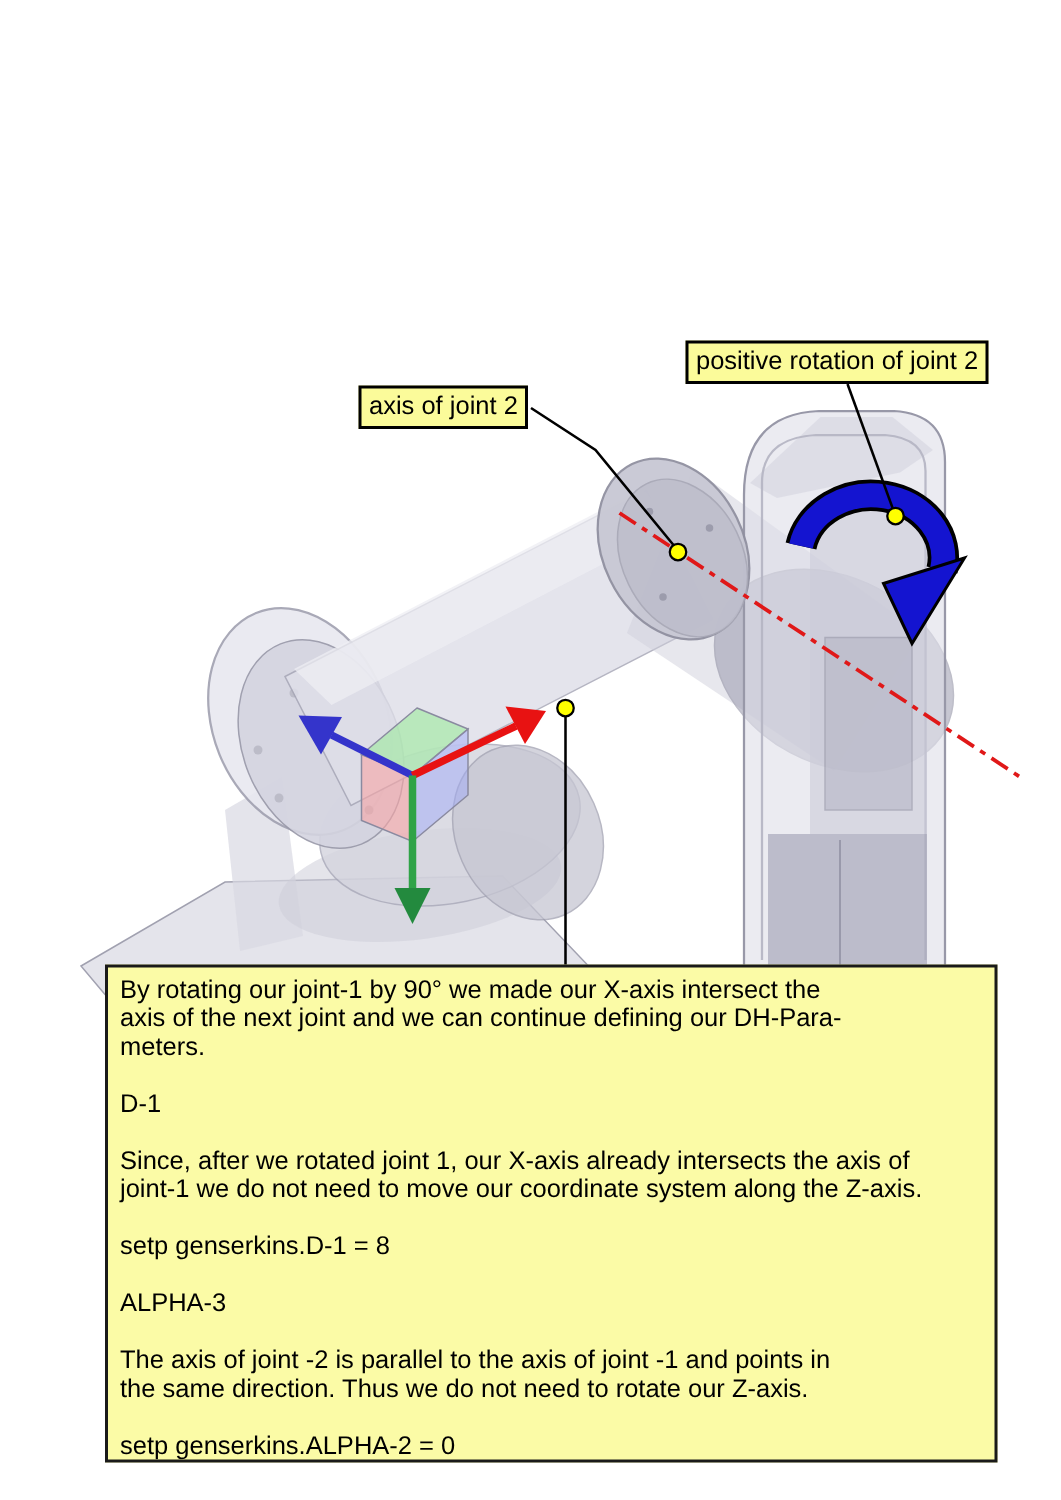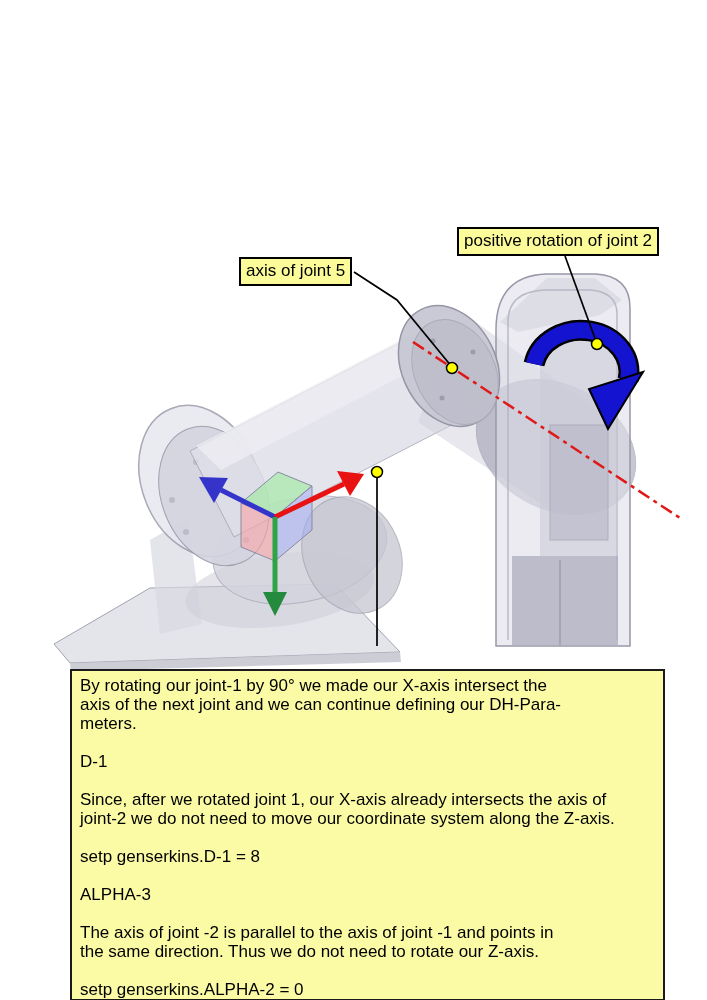--- a/index.html
+++ b/index.html
@@ -6,21 +6,21 @@
   .screen{
     position:relative;width:707px;height:1000px;overflow:hidden;background:#ffffff;
     font-family:"Liberation Sans",sans-serif;color:#000;
   }
   .scene-svg{position:absolute;left:0;top:0;}
   .callout-label{
     position:absolute;border:2px solid #000;padding:2px 5px 3px 5px;
     font-size:17px;line-height:20px;white-space:nowrap;background:#fbfb9a;
   }
   .info-box{
-    position:absolute;left:70px;top:669px;width:595px;height:332px;
+    position:absolute;left:70px;top:643px;width:595px;height:332px;
     box-sizing:border-box;border:2px solid #1a1a1a;background:#fbfba6;
     padding:5px 8px;overflow:hidden;
   }
   .info-para{
     margin:0 0 19px 0;font-size:17px;line-height:19px;white-space:pre-line;
   }
 </style>
 </head>
 <body>
 
@@ -104,31 +104,31 @@
       <line x1="377" y1="477" x2="377" y2="646" stroke="#000000"></line>
     </g>
 
     <g stroke="#000000" stroke-width="1.5">
       <circle cx="452" cy="368" r="5.5" fill="#FFFF00"></circle>
       <circle cx="597" cy="344" r="5.5" fill="#FFFF00"></circle>
       <circle cx="377" cy="472" r="5.5" fill="#FFFF00"></circle>
     </g>
   </svg>
 
-  <div class="callout-label" style="left: 239px; top: 257px; background-color: rgb(251, 251, 154);">axis of joint 5</div>
+  <div class="callout-label" style="left: 239px; top: 257px; background-color: rgb(251, 251, 154);">axis of joint 2</div>
 
   <div class="callout-label" style="left: 457px; top: 227px; background-color: rgb(251, 251, 154); text-align: right;">positive rotation of joint 2</div>
 
   <div class="info-box" style="background-color: rgb(251, 251, 166);">
     <p class="info-para">By rotating our joint-1 by 90° we made our X-axis intersect the
 axis of the next joint and we can continue defining our DH-Para-
 meters.</p>
     <p class="info-para">D-1</p>
     <p class="info-para">Since, after we rotated joint 1, our X-axis already intersects the axis of
-joint-2 we do not need to move our coordinate system along the Z-axis.</p>
+joint-1 we do not need to move our coordinate system along the Z-axis.</p>
     <p class="info-para">setp genserkins.D-1 = 8</p>
     <p class="info-para">ALPHA-3</p>
     <p class="info-para">The axis of joint -2 is parallel to the axis of joint -1 and points in
 the same direction. Thus we do not need to rotate our Z-axis.</p>
     <p class="info-para">setp genserkins.ALPHA-2 = 0</p>
   </div>
 
 </div>
 
 </body></html>

